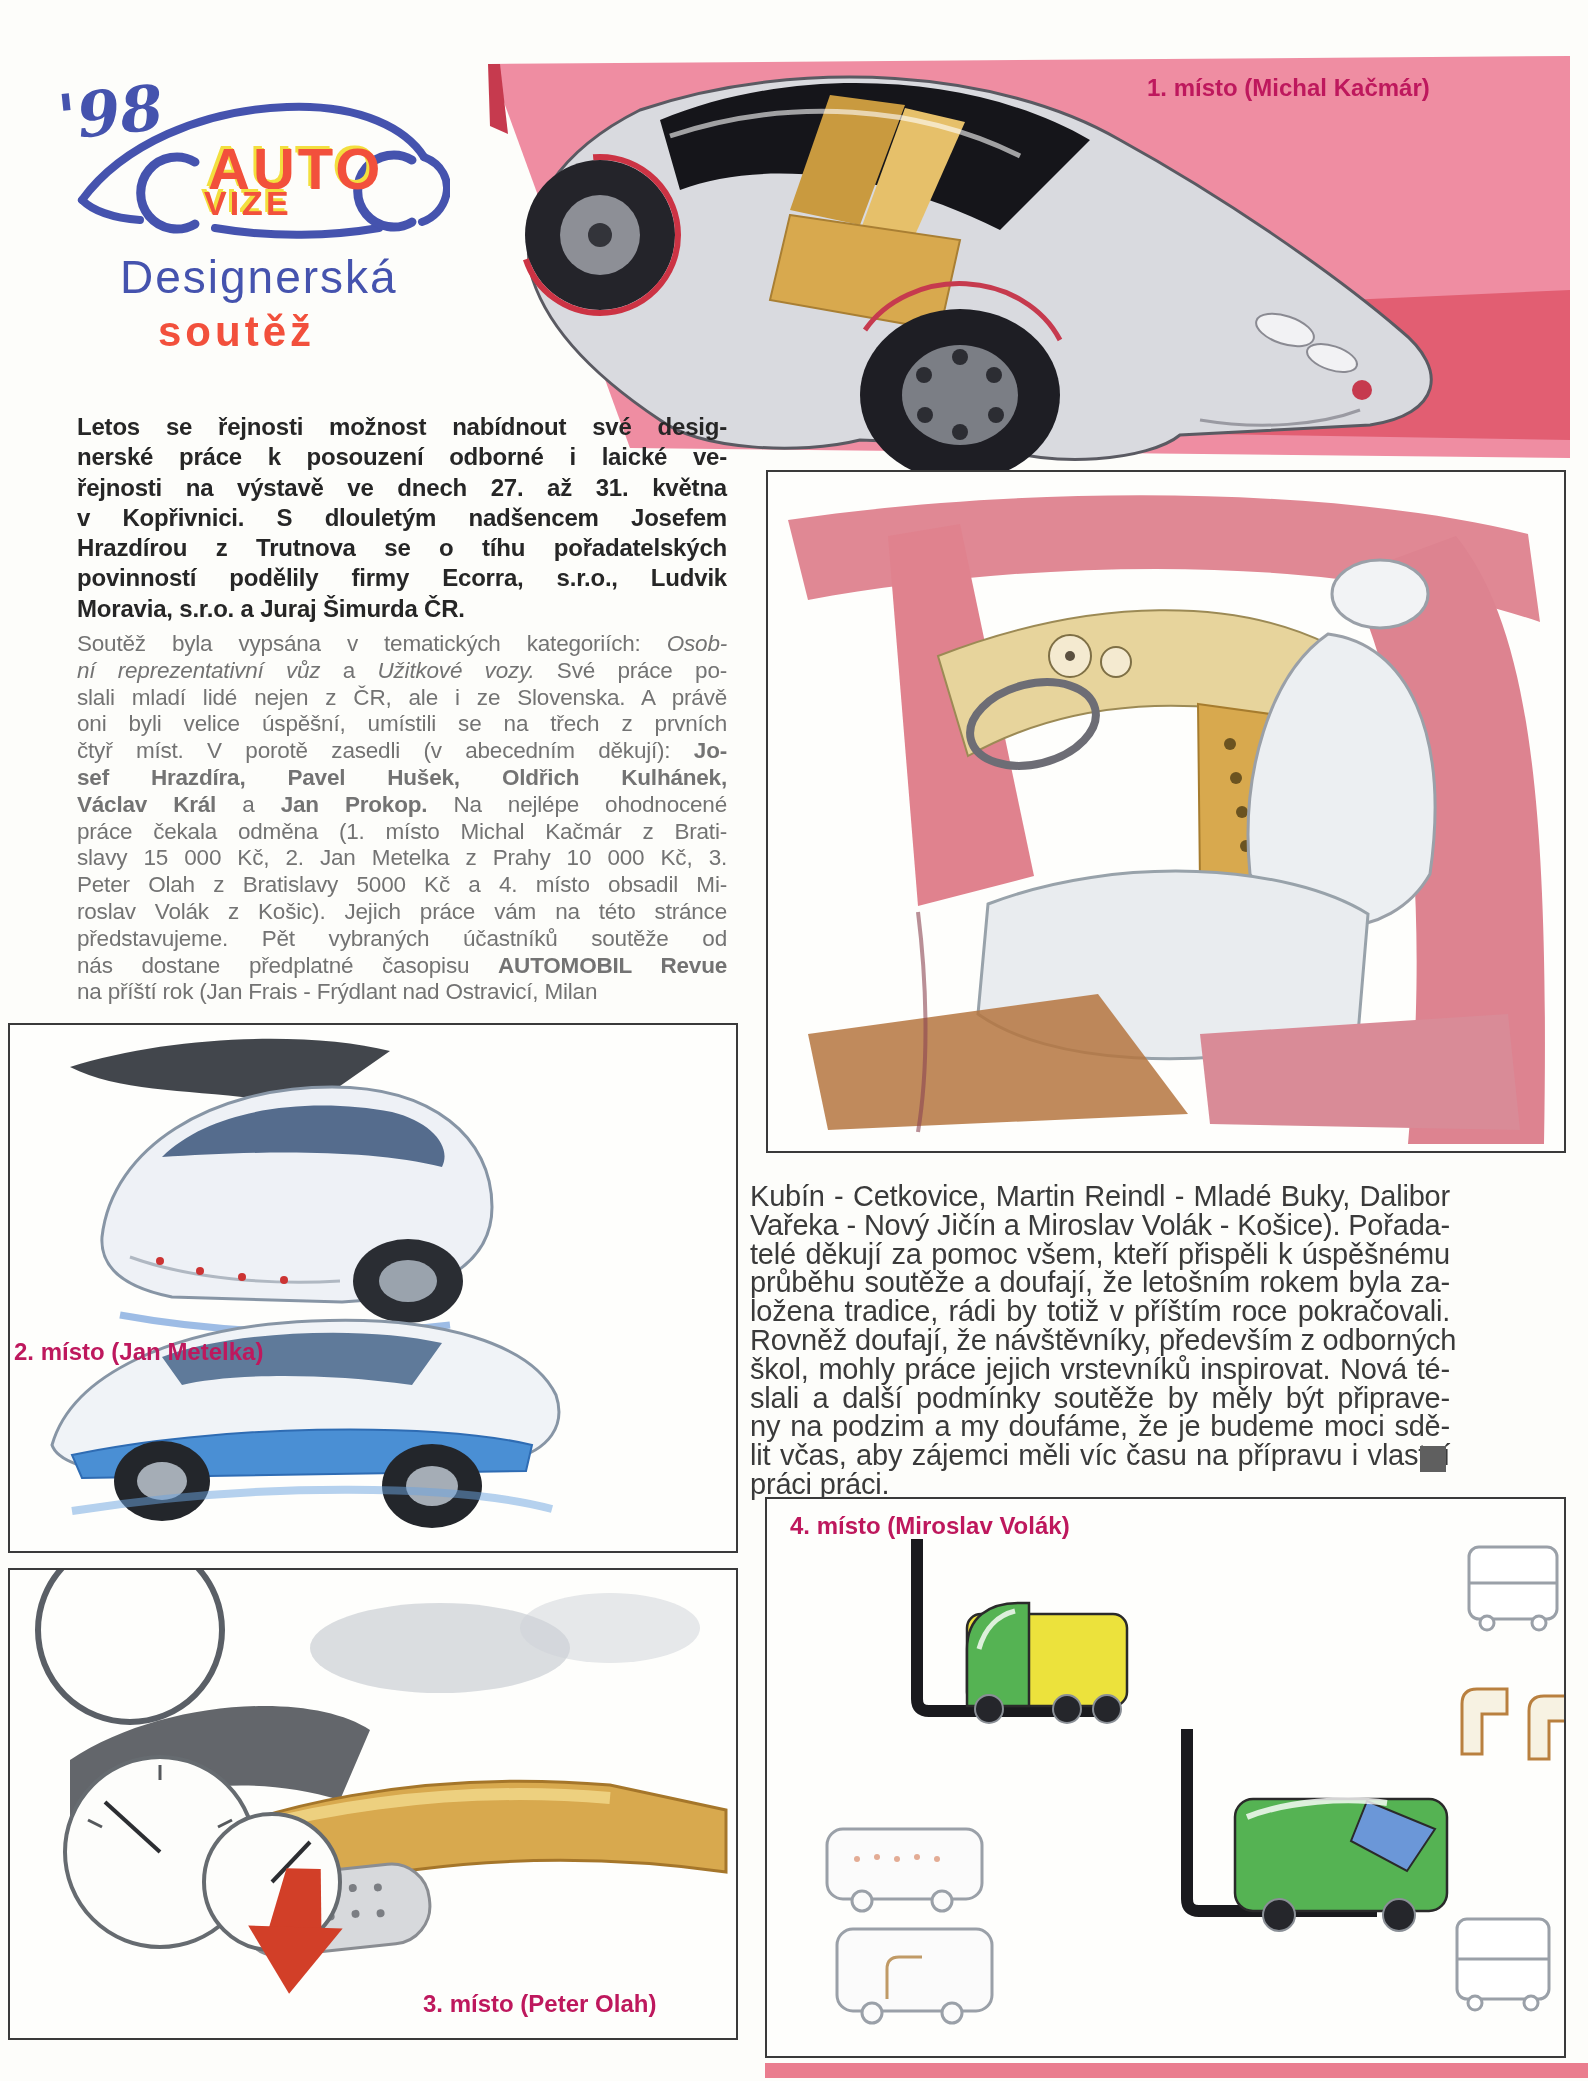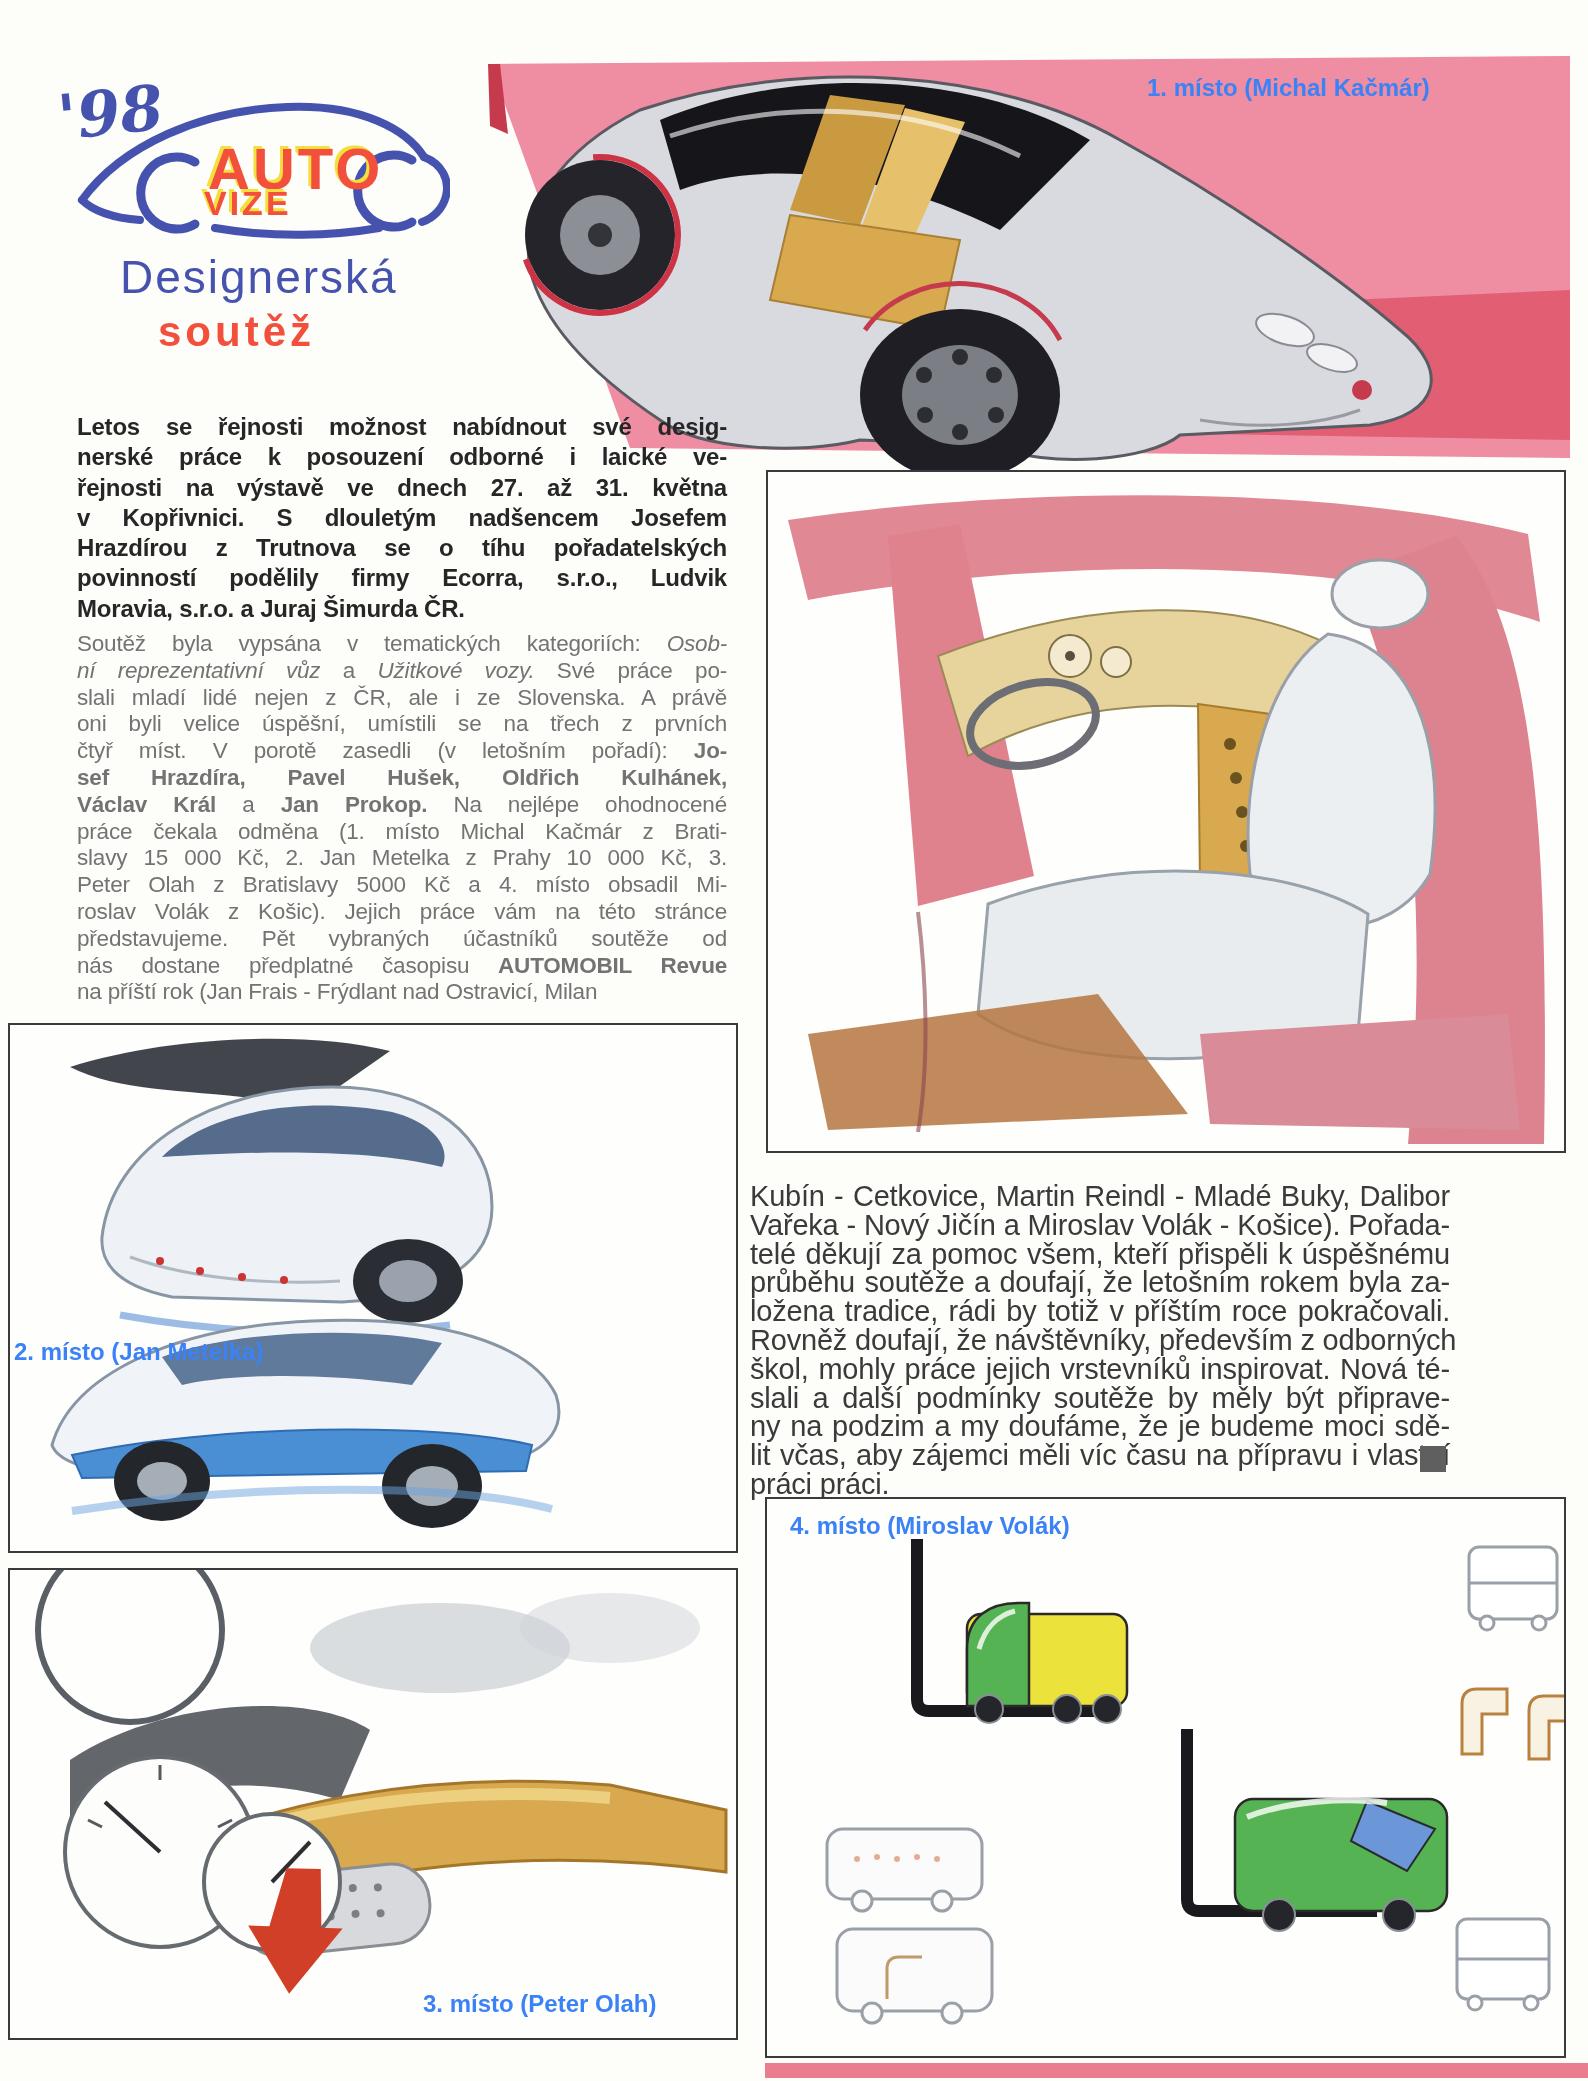--- a/index.html
+++ b/index.html
@@ -19,21 +19,21 @@
   .jline{text-align:justify;text-align-last:justify;white-space:nowrap;}
   .jline.last{text-align-last:left;}
   .intro{left:77px;top:412px;width:650px;font-weight:700;font-size:24px;
          line-height:30.3px;color:#262626;letter-spacing:-0.2px;}
   .bodytext{left:77px;top:631px;width:650px;font-size:22.5px;line-height:26.8px;
          color:#737373;letter-spacing:-0.2px;}
   .cont{left:750px;top:1182px;width:700px;font-size:29px;line-height:28.8px;
          color:#3a3a3a;letter-spacing:-0.2px;}
   .sg-i{font-style:italic;}
   .sg-b{font-weight:700;}
-  .caption{font-weight:700;color:#3b82f6;font-size:24px;white-space:nowrap;}
+  .caption{font-weight:700;color:#be185d;font-size:24px;white-space:nowrap;}
   .cap1{left:1147px;top:74px;}
   .cap2{left:14px;top:1338px;}
   .cap3{left:423px;top:1990px;}
   .cap4{left:790px;top:1512px;}
   .endsq{left:1420px;top:1446px;width:26px;height:26px;background:#5f5f5f;}
   
   .frame{border:2px solid #3a3a3a;background:#fefefc;}
   .box-interior{left:766px;top:470px;width:796px;height:679px;}
   .box-metelka{left:8px;top:1023px;width:726px;height:526px;}
   .box-olah{left:8px;top:1568px;width:726px;height:468px;}
@@ -111,21 +111,21 @@
   <div class="jline">Hrazdírou z Trutnova se o tíhu pořadatelských</div>
   <div class="jline">povinností podělily firmy Ecorra, s.r.o., Ludvik</div>
   <div class="jline last">Moravia, s.r.o. a Juraj Šimurda ČR.</div>
 </div>
 
 <div class="abs bodytext">
   <div class="jline"><span class="sg-n">Soutěž byla vypsána v tematických kategoriích: </span><span class="sg-i">Osob-</span></div>
   <div class="jline"><span class="sg-i">ní reprezentativní vůz</span><span class="sg-n"> a </span><span class="sg-i">Užitkové vozy.</span><span class="sg-n"> Své práce po-</span></div>
   <div class="jline"><span>slali mladí lidé nejen z ČR, ale i ze Slovenska. A právě</span></div>
   <div class="jline"><span>oni byli velice úspěšní, umístili se na třech z prvních</span></div>
-  <div class="jline"><span class="sg-n">čtyř míst. V porotě zasedli (v letošním pořadí): </span><span class="sg-b">Jo-</span></div>
+  <div class="jline"><span class="sg-n">čtyř míst. V porotě zasedli (v abecedním děkují): </span><span class="sg-b">Jo-</span></div>
   <div class="jline"><span class="sg-b">sef Hrazdíra, Pavel Hušek, Oldřich Kulhánek,</span></div>
   <div class="jline"><span class="sg-b">Václav Král</span><span class="sg-n"> a </span><span class="sg-b">Jan Prokop.</span><span class="sg-n"> Na nejlépe ohodnocené</span></div>
   <div class="jline"><span>práce čekala odměna (1. místo Michal Kačmár z Brati-</span></div>
   <div class="jline"><span>slavy 15 000 Kč, 2. Jan Metelka z Prahy 10 000 Kč, 3.</span></div>
   <div class="jline"><span>Peter Olah z Bratislavy 5000 Kč a 4. místo obsadil Mi-</span></div>
   <div class="jline"><span>roslav Volák z Košic). Jejich práce vám na této stránce</span></div>
   <div class="jline"><span>představujeme. Pět vybraných účastníků soutěže od</span></div>
   <div class="jline"><span class="sg-n">nás dostane předplatné časopisu </span><span class="sg-b">AUTOMOBIL Revue</span></div>
   <div class="jline last"><span>na příští rok (Jan Frais - Frýdlant nad Ostravicí, Milan</span></div>
 </div>

